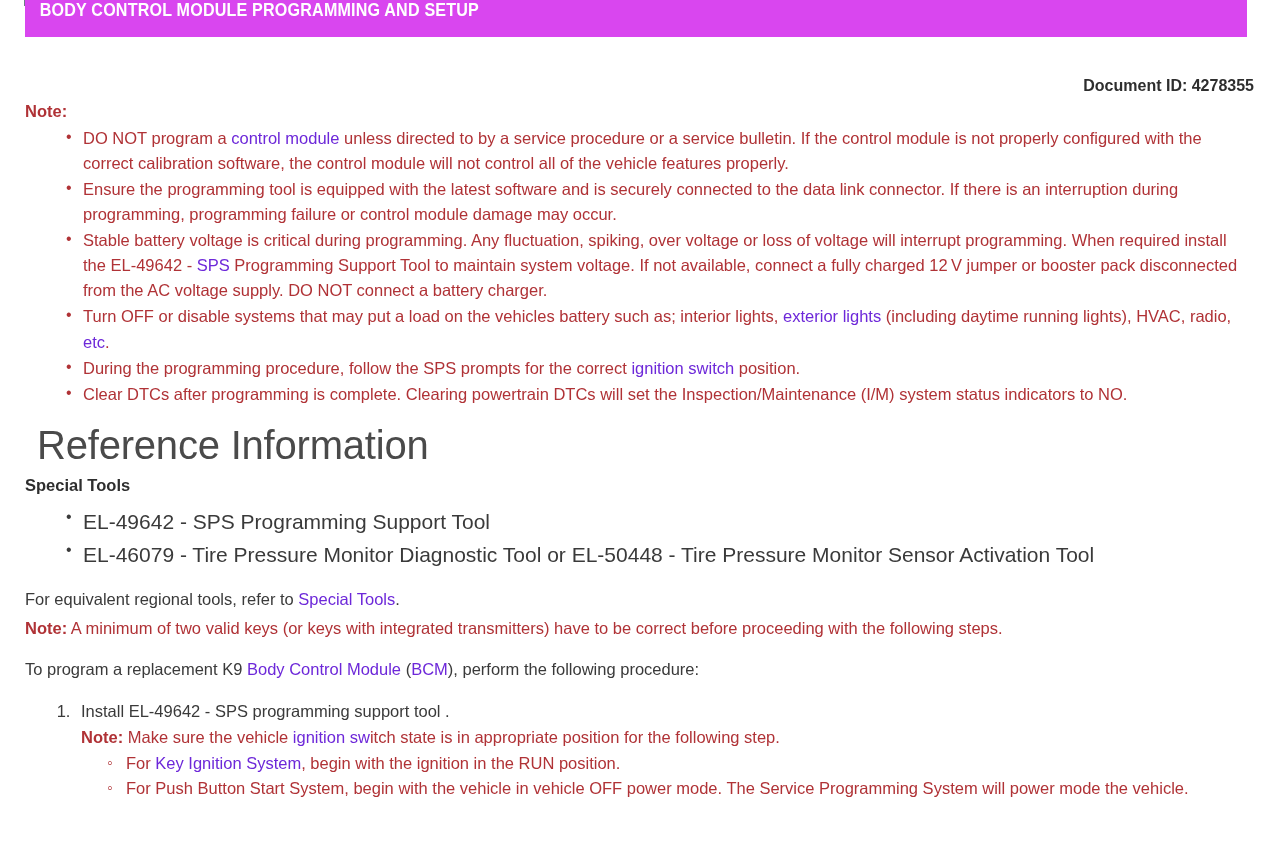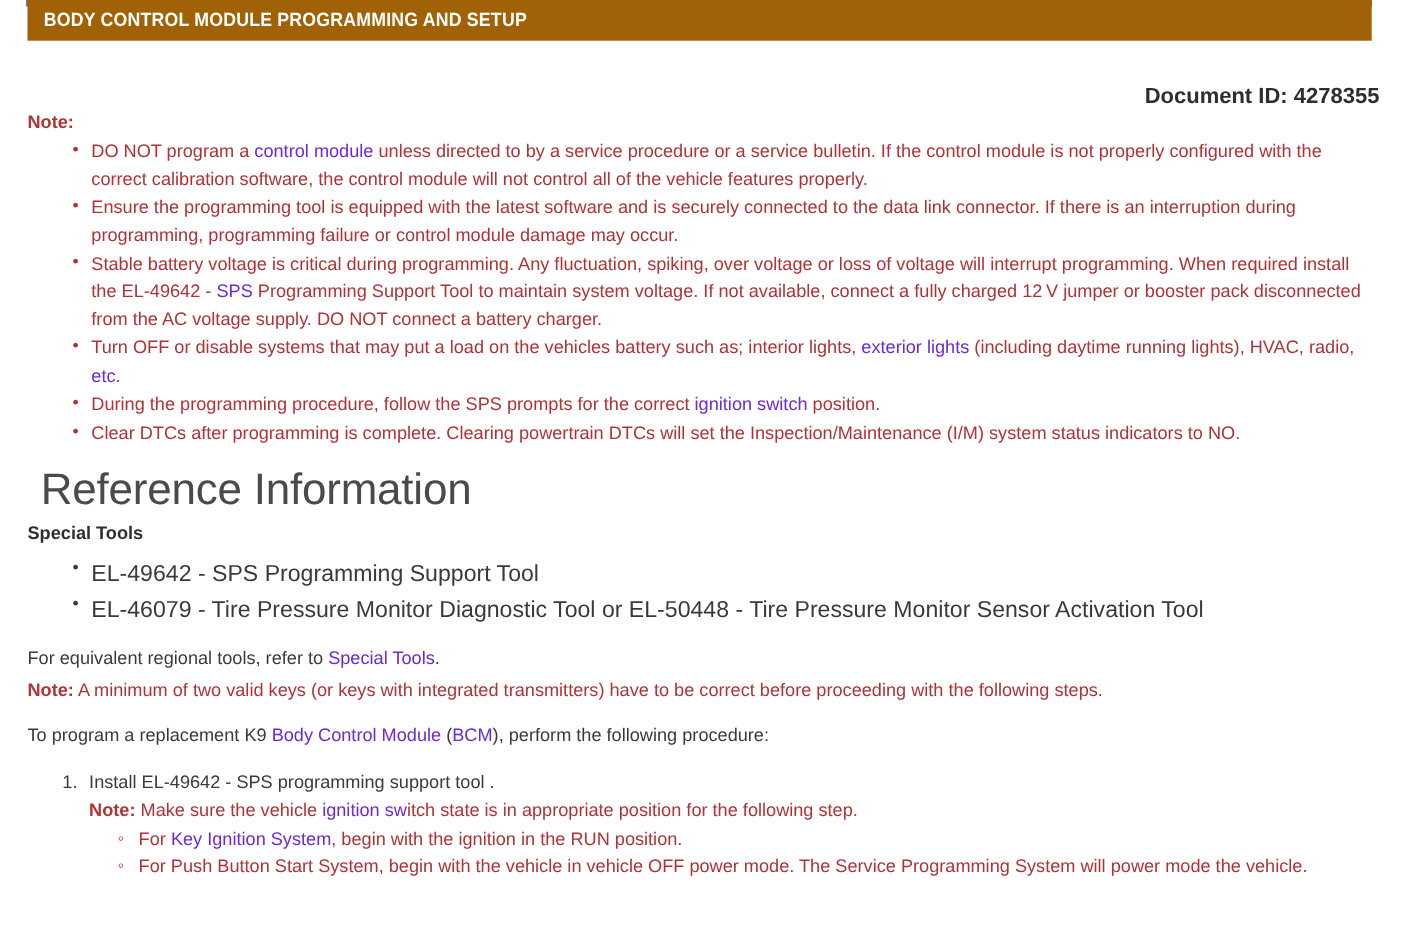--- a/index.html
+++ b/index.html
@@ -15,40 +15,40 @@
   
   .topstrip {
     position: absolute; left: 0; top: 0;
     width: 1274px; height: 6px;
     background: linear-gradient(to right, #ffffff 0px, #ffffff 24px, #6e7a89 24px, #6e7a89 1247px, #ffffff 1247px);
   }
   .headerbar {
     position: absolute;
     left: 25px; top: 0px;
     width: 1222px; height: 37px;
-    background: #a16207;
-    display: flex; align-items: center;
+    background: #d946ef;
+    display: flex; align-items: flex-start;
   }
   .headerbar .title {
     color: #ffffff;
     font-size: 17.5px;
     font-weight: 700;
     letter-spacing: 0.2px;
     padding-left: 16px;
     white-space: nowrap;
     font-family: "Liberation Sans", sans-serif;
     transform: scaleX(0.92);
     transform-origin: left center;
   }
 
   
   .docid {
     position: absolute;
     right: 20px; top: 77px;
-    font-size: 20px;
+    font-size: 16px;
     font-weight: 700;
     color: #2e2e2e;
     margin-left: 32px;
   }
 
   .content {
     position: absolute;
     left: 25px; top: 100px;
     width: 1225px;
   }

